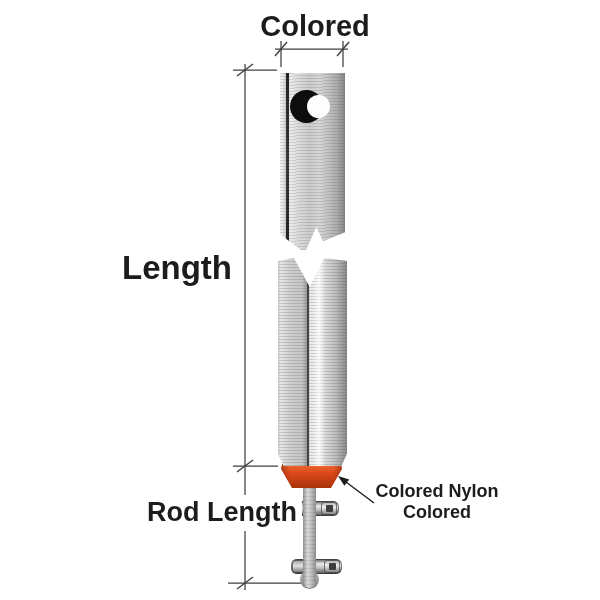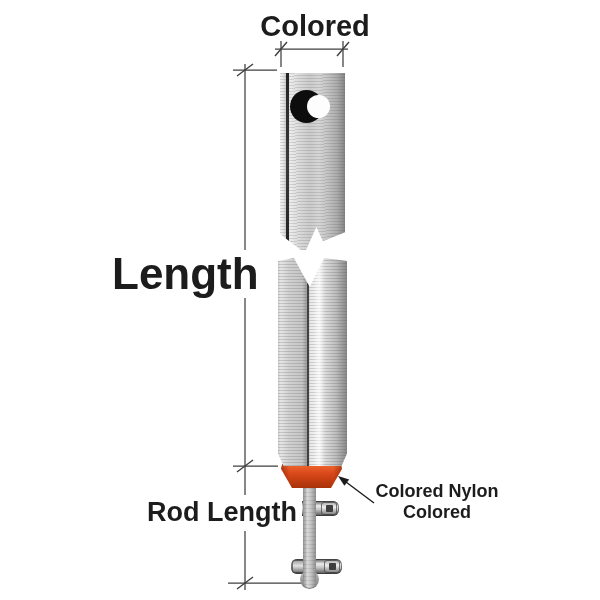--- a/index.html
+++ b/index.html
@@ -69,21 +69,21 @@
     background:linear-gradient(180deg,#9a9a9a,#e3e3e3 45%,#6c6c6c);box-shadow:inset 0 0 0 1px rgba(40,40,40,.6);}
   .nut-right{position:absolute;right:2px;top:1px;width:16px;height:13px;border-radius:3px;
     background:linear-gradient(180deg,#a6a6a6,#efefef 40%,#777777);box-shadow:inset 0 0 0 1px rgba(40,40,40,.6);}
   .nut-face{position:absolute;right:6px;top:4px;width:7px;height:7px;border-radius:1px;
     background:#3d3d3d;}
 
   
   .label{position:absolute;text-align:center;font-weight:700;color:var(--text,#1c1c1c);
     background:var(--background,#fff);}
   .label-diameter{left:230px;top:10px;width:170px;font-size:29px;background:transparent;}
-  .label-length{left:108px;top:250px;font-size:44px;padding:0 4px;line-height:1.1;}
+  .label-length{left:118px;top:250px;font-size:33px;padding:0 4px;line-height:1.1;}
   .label-rodlength{left:142px;top:495px;width:160px;font-size:27px;line-height:1.18;padding:2px 0;}
   .label-bushing{left:358px;top:481px;width:158px;font-size:18px;line-height:1.18;background:transparent;}
 </style>
 </head>
 <body>
 
 <div class="canvas">
 
   <svg class="layer">
 

